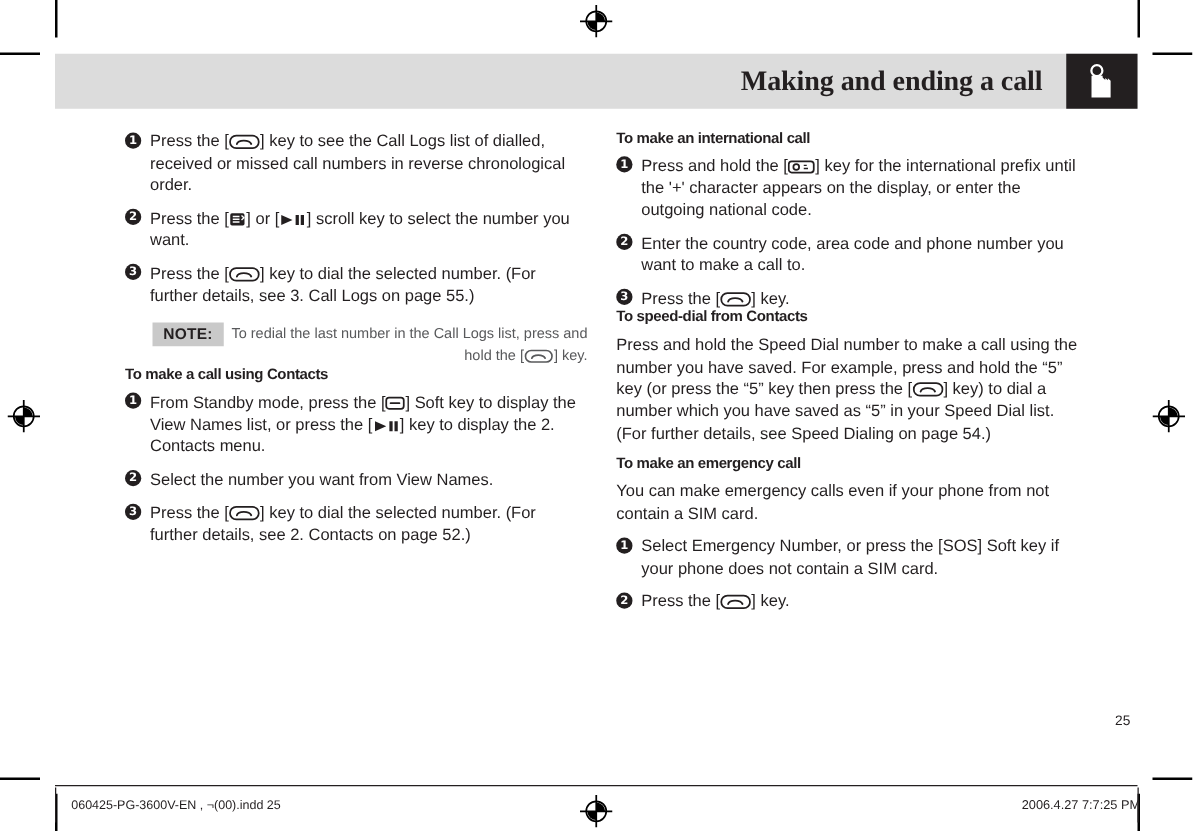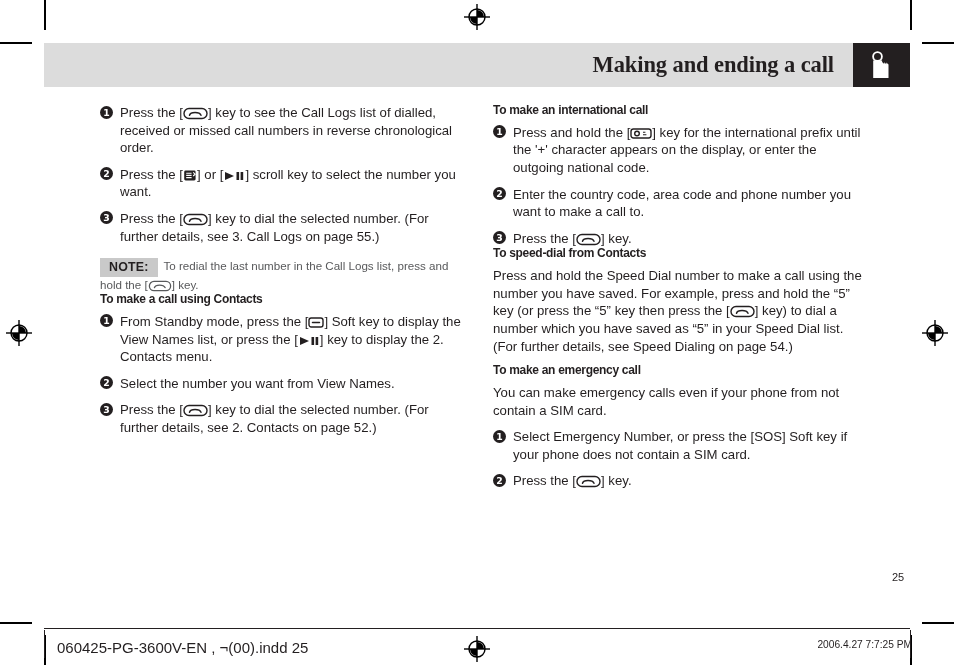--- a/index.html
+++ b/index.html
@@ -123,20 +123,21 @@
     font-weight: bold;
     font-family: "DejaVu Sans", sans-serif;
   }
 
   
   .note-wrap {
     margin-top: 13px;
     font-size: 11.6px;
     line-height: 16px;
     color: #58595b;
+    text-align: right;
   }
   .note-tag {
     display: inline-block;
     background: #c9c9c9;
     color: #231f20;
     font-weight: bold;
     font-size: 12.4px;
     padding: 1px 9px 2px 9px;
     margin-right: 6px;
     vertical-align: -1px;
@@ -166,21 +167,21 @@
     left: 44px;
     top: 628px;
     width: 866px;
     height: 1.2px;
     background: #231f20;
   }
   .footer-left {
     position: absolute;
     left: 57px;
     top: 639px;
-    font-size: 15px;
+    font-size: 10px;
     color: #231f20;
     white-space: nowrap;
   }
   .footer-right {
     position: absolute;
     right: 42px;
     top: 639px;
     font-size: 10.2px;
     color: #231f20;
     white-space: nowrap;

